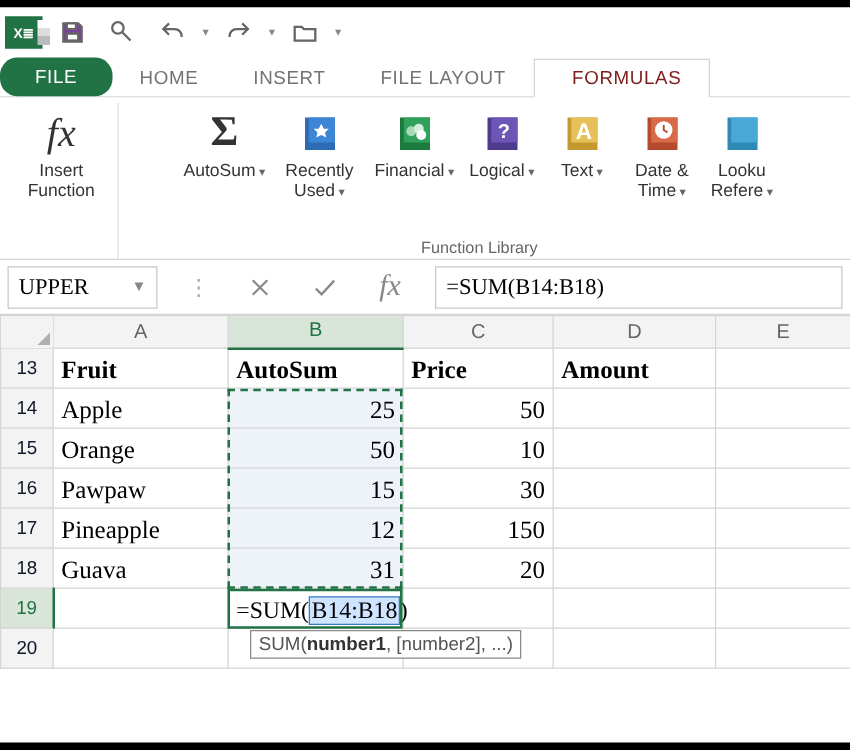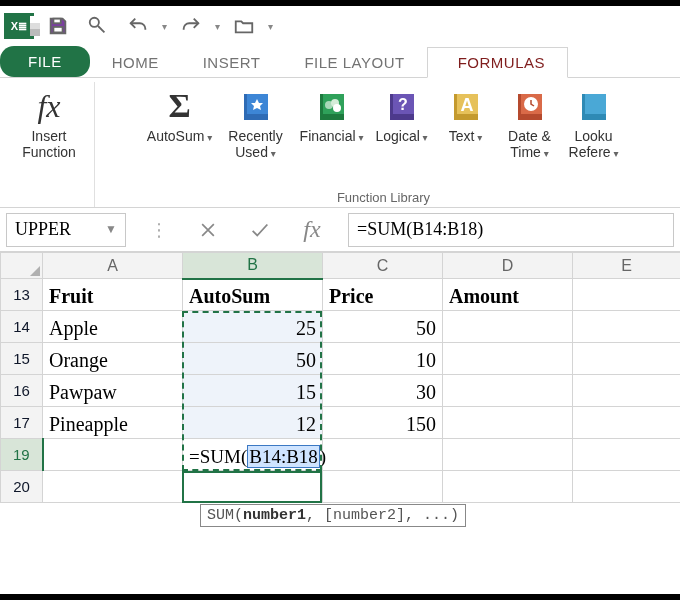--- a/index.html
+++ b/index.html
@@ -42,21 +42,21 @@
   .rowhdr.sel { background: #d8e5d8; color: #217346; border-right: 2px solid #217346; }
   td.cell { border: 1px solid #d4d4d4; height: 32px; padding: 2px 6px; font-family: "Times New Roman", serif; font-size: 20px; vertical-align: bottom; }
   td.cell.bold { font-weight: bold; }
   td.cell.num { text-align: right; }
   td.cell.marq { background: #eef3fa; }
   .corner { background: #f3f3f3; border: 1px solid #d4d4d4; position: relative; }
   .corner::after { content: ""; position: absolute; right: 2px; bottom: 2px; width: 0; height: 0; border-style: solid; border-width: 0 0 10px 10px; border-color: transparent transparent #b0b0b0 transparent; }
   
   .marquee { position: absolute; border: 2px dashed #217346; pointer-events: none; }
   .activecell { position: absolute; border: 2px solid #217346; pointer-events: none; }
-  .tooltip { position: absolute; background: #fff; border: 1px solid #888; padding: 2px 6px; font-size: 15px; font-family: Liberation Mono, monospace; color: #555; }
+  .tooltip { position: absolute; background: #fff; border: 1px solid #888; padding: 2px 6px; font-size: 15px; font-family: Liberation Sans, sans-serif; color: #555; }
   .tooltip b { font-weight: bold; color: #333; }
   .sumref { background: #cfe4ff; border: 1px solid #3b78c3; padding: 0 1px; }
   .bottombar { height: 6px; background: #000; position: fixed; bottom: 0; left: 0; right: 0; width: 680px; }
   .dots { font-size: 18px; color: #aaa; padding: 0 4px; }
 </style>
 </head>
 <body>
 
 <div class="topbar"></div>
 
@@ -270,20 +270,28 @@
     </tr>
     <tr>
       <td class="rowhdr">17</td>
       <td class="cell">Pineapple</td>
       <td class="cell num marq">12</td>
       <td class="cell num">150</td>
       <td class="cell"></td>
       <td class="cell"></td>
     </tr>
     <tr>
+      <td class="rowhdr">18</td>
+      <td class="cell">Guava</td>
+      <td class="cell num marq">31</td>
+      <td class="cell num">20</td>
+      <td class="cell"></td>
+      <td class="cell"></td>
+    </tr>
+    <tr>
       <td class="rowhdr sel">19</td>
       <td class="cell"></td>
       <td class="cell" style="font-size:19px;">
         <span>=SUM(</span><span class="sumref">B14:B18</span><span>)</span>
       </td>
       <td class="cell"></td>
       <td class="cell"></td>
       <td class="cell"></td>
     </tr>
     <tr>

